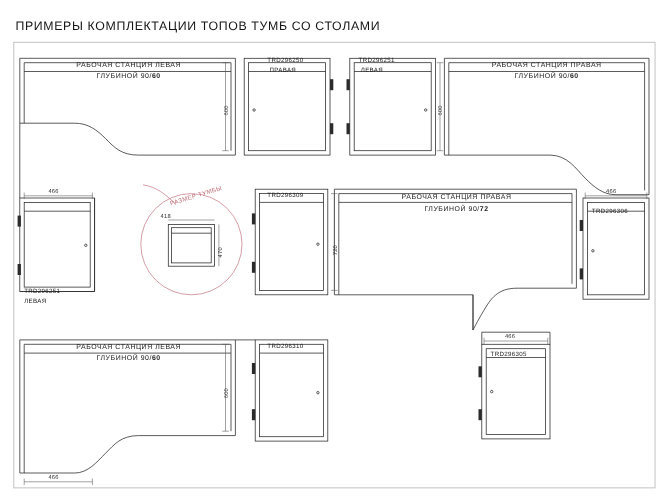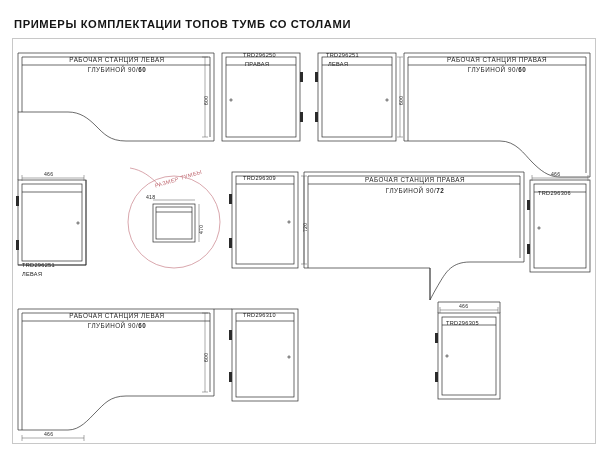--- a/index.html
+++ b/index.html
@@ -1,18 +1,18 @@
 <!DOCTYPE html>
 <html><head>
 <meta charset="utf-8">
 <style>
   html,body{margin:0;padding:0;background:#ffffff;}
   body{width:608px;height:456px;font-family:"Liberation Sans",sans-serif;color:#1a1a1a;}
   #stage{position:relative;width:608px;height:456px;overflow:hidden;background:#fff;}
-  #title{position:absolute;left:14px;top:18px;font-size:11.2px;font-weight:bold;letter-spacing:0.6px;color:#141414;white-space:nowrap;}
+  #title{position:absolute;left:14px;top:18px;font-size:11.2px;font-weight:normal;letter-spacing:0.6px;color:#141414;white-space:nowrap;}
   #frame{position:absolute;left:12px;top:38px;width:584px;height:406px;border:1px solid #c8c8c8;box-sizing:border-box;}
   svg#draw{position:absolute;left:0;top:0;width:608px;height:456px;}
   .lbl{position:absolute;white-space:nowrap;font-family:"Liberation Sans",sans-serif;}
   .cap{font-size:6.3px;letter-spacing:0.5px;color:#1c1c1c;text-align:center;}
   .cap b{font-weight:bold;}
   .code{font-size:5.6px;letter-spacing:0.3px;color:#1c1c1c;}
   .dimtxt{font-size:5.2px;color:#2a2a2a;letter-spacing:0.2px;}
   .vert{transform:rotate(-90deg);transform-origin:0 0;}
   .circtxt{font-size:5.6px;color:#c06a72;letter-spacing:0.4px;}
 </style>

